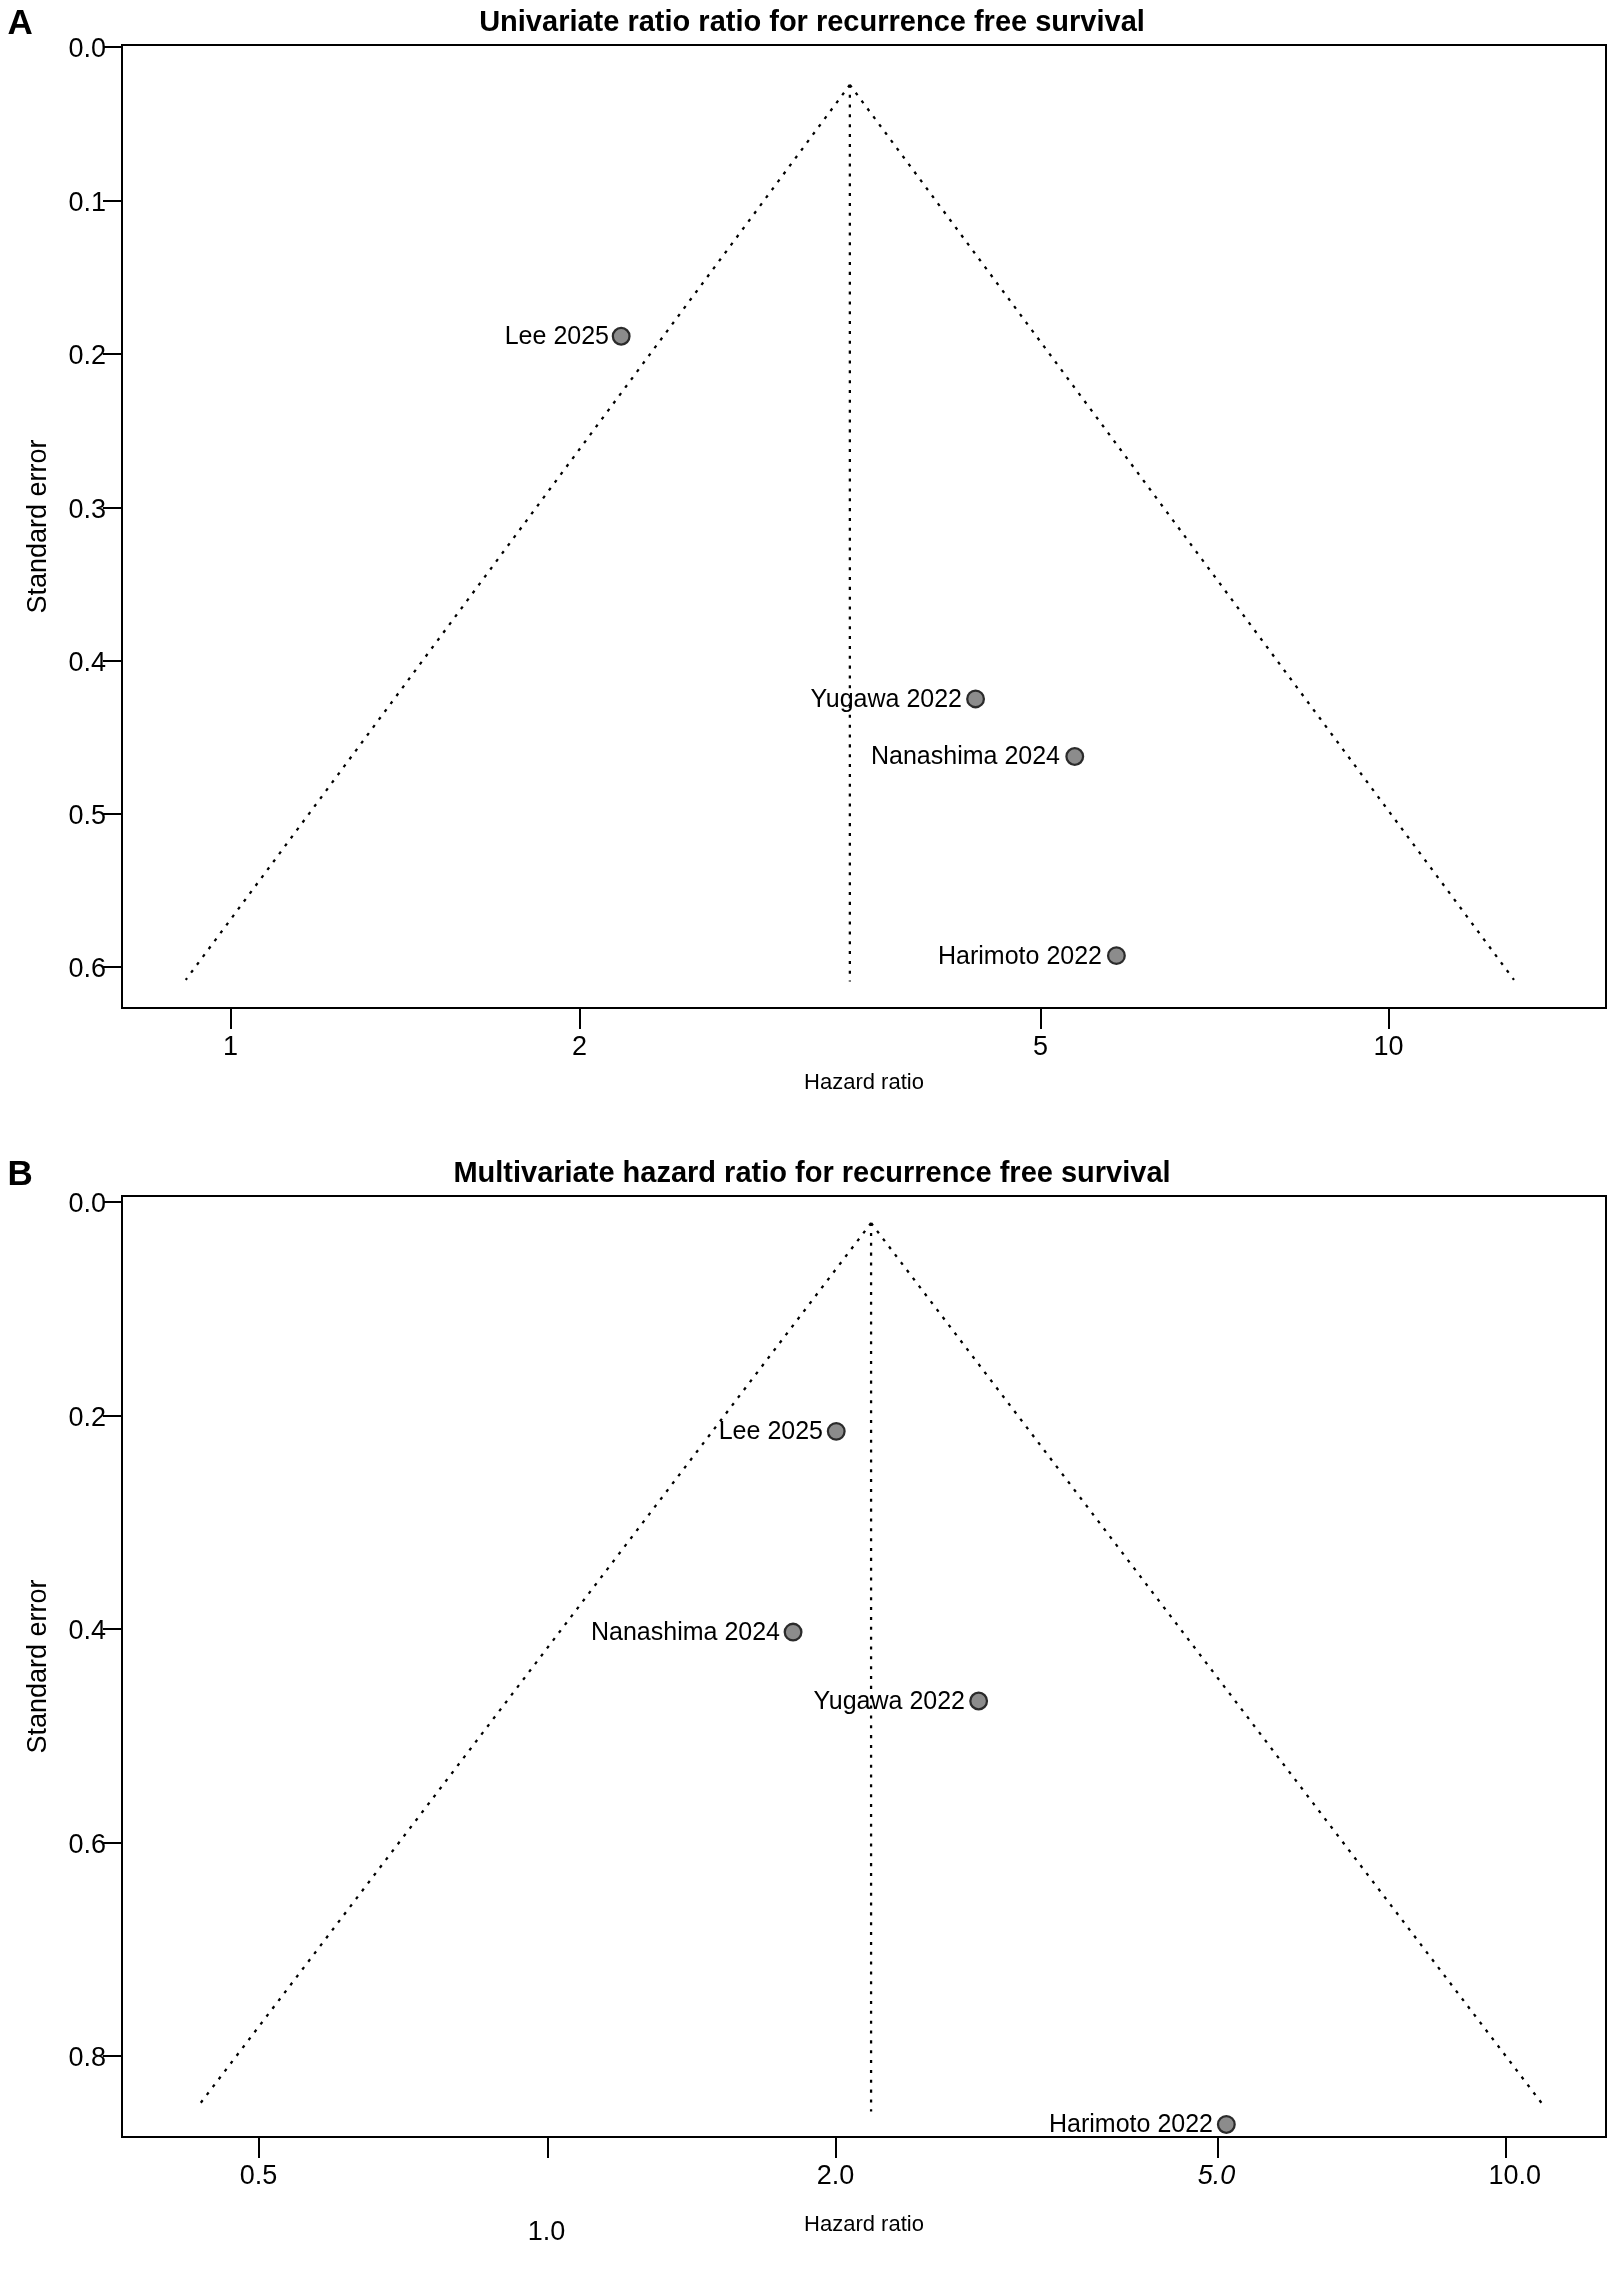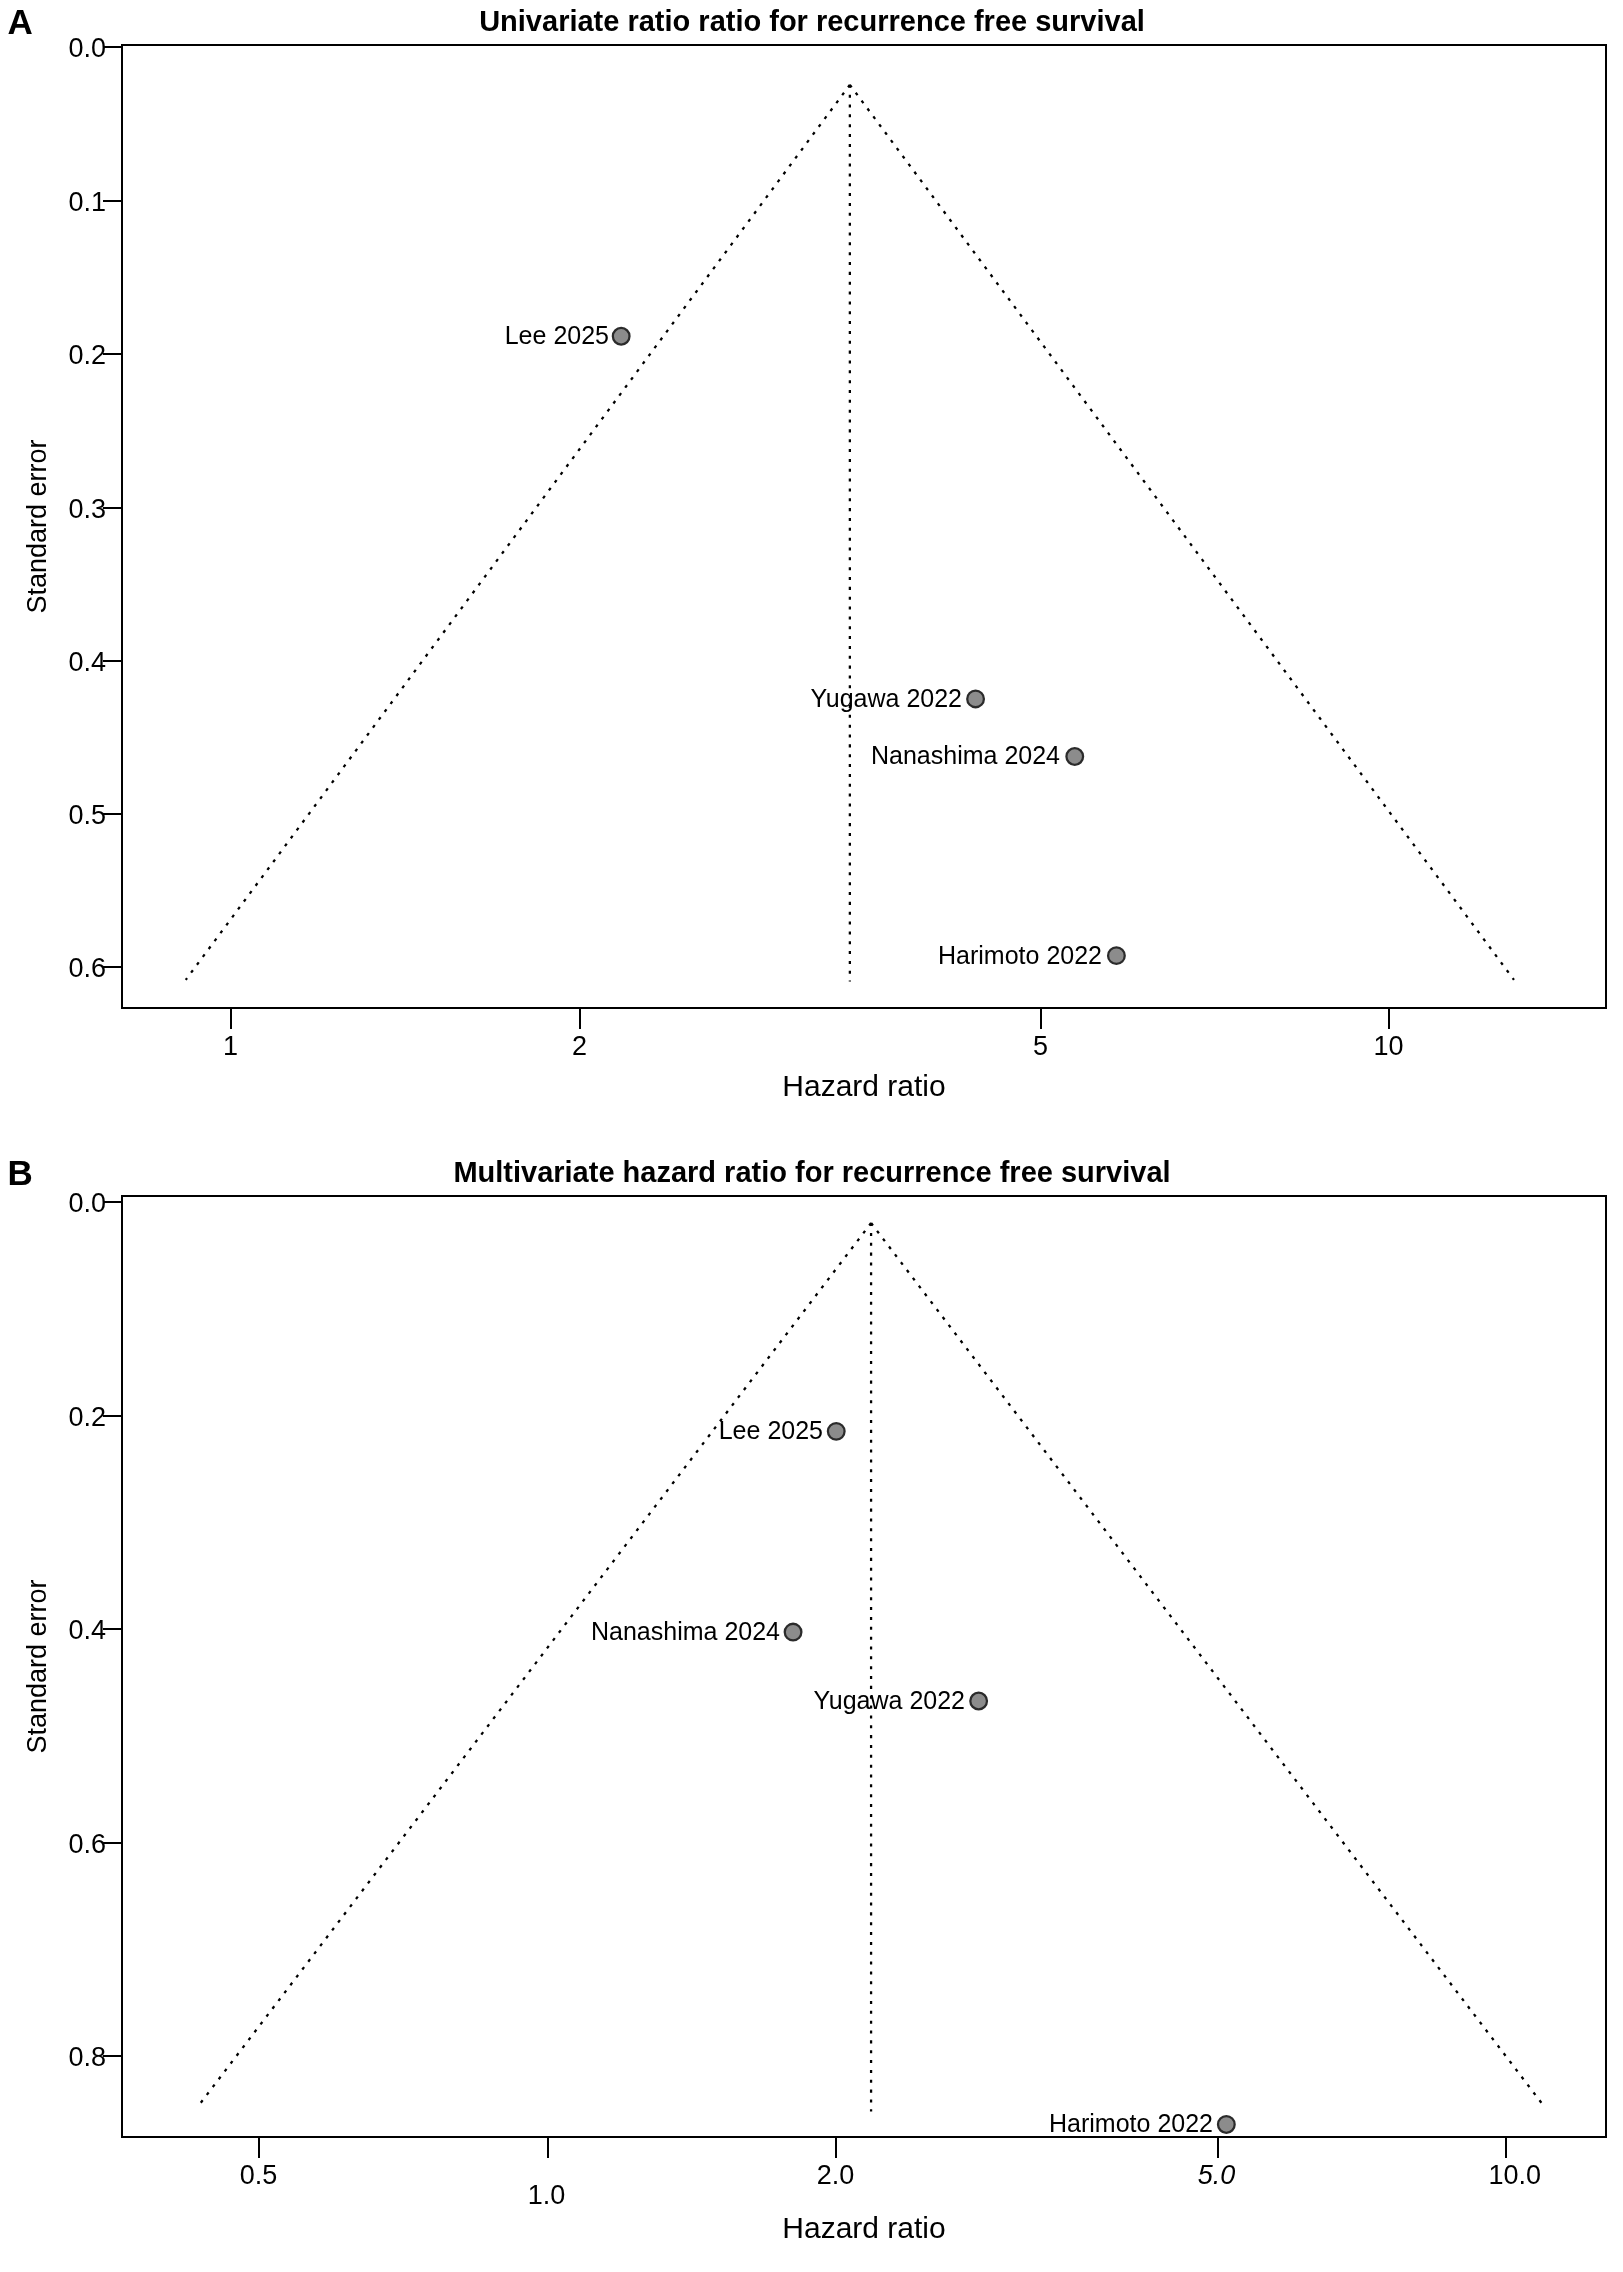--- a/index.html
+++ b/index.html
@@ -40,21 +40,21 @@
   }
   .plot-frame {
     position: absolute;
     border: 2.3px solid #000000;
     box-sizing: border-box;
     background: #ffffff;
   }
   .axis-title-x {
     position: absolute;
     text-align: center;
-    font-size: 30px;
+    font-size: 22px;
   }
   .axis-title-y {
     position: absolute;
     font-size: 27px;
     transform-origin: 50% 50%;
     transform: rotate(-90deg);
     text-align: center;
     white-space: nowrap;
   }
   .tick-label-y {
@@ -178,21 +178,21 @@
   <div class="tick-label-y" style="left: -30px; top: 678px; width: 136px;">0.6</div>
   <div class="tick-mark" style="left: 103px; top: 691px; width: 18px; height: 2.3px;"></div>
 
   <div class="tick-label-y" style="left: -30px; top: 891px; width: 136px;">0.8</div>
   <div class="tick-mark" style="left: 103px; top: 904px; width: 18px; height: 2.3px;"></div>
 
   <div class="tick-mark" style="left: 258px; top: 987px; width: 2.3px; height: 19.7px;"></div>
   <div class="tick-label-x" style="left: 183px; top: 1009px; width: 151px;">0.5</div>
 
   <div class="tick-mark" style="left: 547px; top: 987px; width: 2.3px; height: 19.7px;"></div>
-  <div class="tick-label-x" style="left: 471px; top: 1029px; width: 151px;">1.0</div>
+  <div class="tick-label-x" style="left: 471px; top: 1065px; width: 151px;">1.0</div>
 
   <div class="tick-mark" style="left: 835px; top: 987px; width: 2.3px; height: 19.7px;"></div>
   <div class="tick-label-x" style="left: 760px; top: 1009px; width: 151px;">2.0</div>
 
   <div class="tick-mark" style="left: 1217px; top: 987px; width: 2.3px; height: 19.7px;"></div>
   <div class="tick-label-x" style="left: 1141px; top: 1009px; width: 151px; font-style: italic;">5.0</div>
 
   <div class="tick-mark" style="left: 1505px; top: 987px; width: 2.3px; height: 19.7px;"></div>
   <div class="tick-label-x" style="left: 1390px; top: 1009px; width: 151px; text-align: right;">10.0</div>
 

